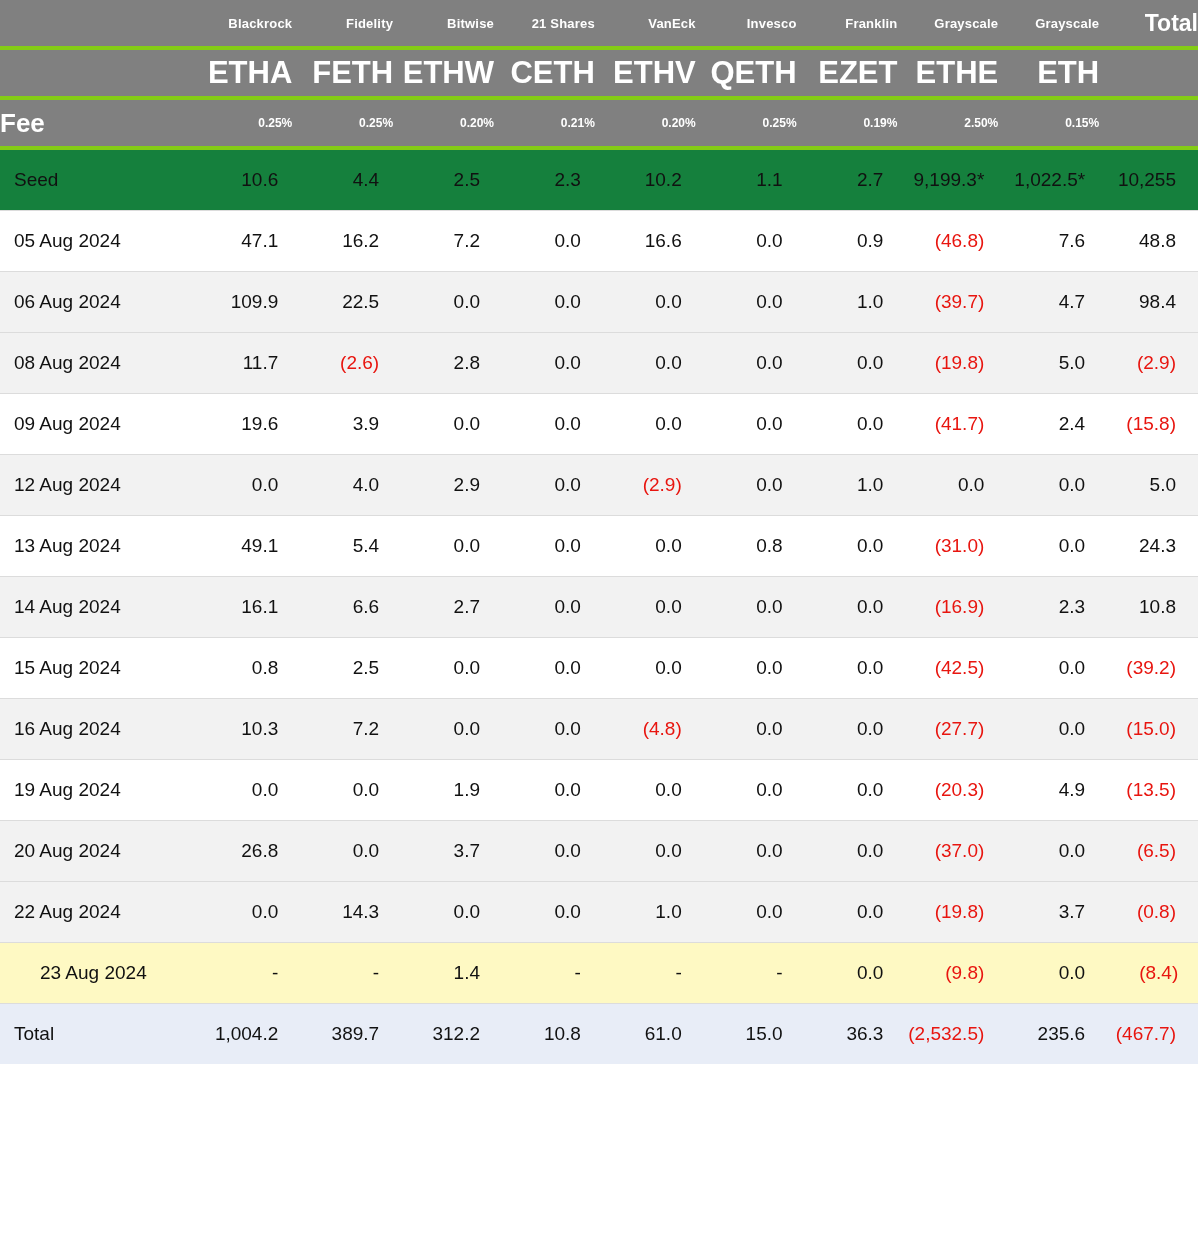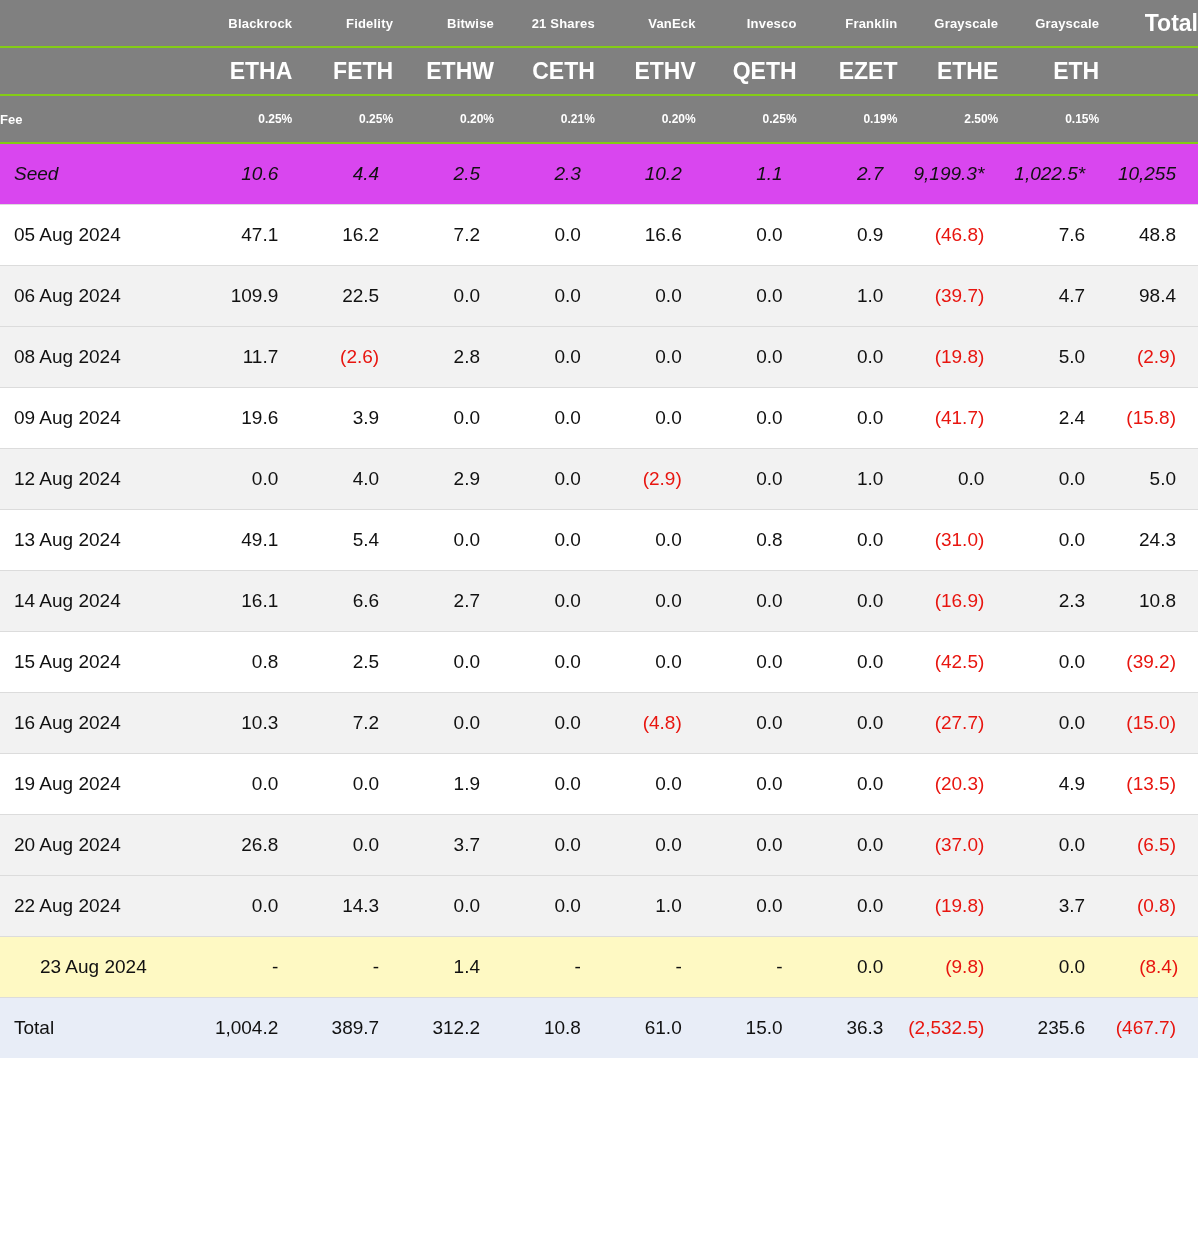--- a/index.html
+++ b/index.html
@@ -25,49 +25,49 @@
   }
   
   col.c-label  { width: 186px; }
   col.c-issuer { width: 98px; }
   col.c-total  { width: 96px; }
 
   
   .hdr-row td, .hdr-row th {
     background: #808080;
     color: #ffffff;
-    border-bottom: 2px solid #84cc16;
+    border-bottom: 4px solid #84cc16;
   }
   .hdr-issuer {
     font-size: 13px;
     font-weight: bold;
     text-align: right;
     padding: 12px 14px 10px 6px;
     height: 46px;
     vertical-align: middle;
     letter-spacing: 0.2px;
   }
   .hdr-ticker {
-    font-size: 23px;
+    font-size: 31px;
     font-weight: bold;
     text-align: right;
     padding: 8px 14px 10px 6px;
     height: 46px;
     vertical-align: middle;
   }
   .hdr-fee {
     font-size: 12px;
     font-weight: bold;
     text-align: right;
     padding: 8px 14px 12px 6px;
     height: 46px;
     vertical-align: middle;
   }
   .hdr-fee-label {
-    font-size: 13px;
+    font-size: 26px;
     font-weight: bold;
     text-align: left;
     padding-left: 14px;
     color: #ffffff;
     vertical-align: middle;
   }
   .hdr-total-word {
     font-size: 23px;
     font-weight: bold;
     text-align: right;
@@ -93,21 +93,21 @@
   .row .num {
     text-align: right;
     padding-right: 14px;
     font-variant-numeric: tabular-nums;
   }
   .row .num.total {
     padding-right: 22px;
   }
   .neg { color: #e8150f; }
 
-  .row.seed td   { background: #d946ef; font-style: italic; }
+  .row.seed td   { background: #15803d; }
   .row.odd td    { background: #ffffff; }
   .row.even td   { background: #f2f2f2; }
   .row.hl td     { background: #fef9c3; padding-left: 40px; }
   .row.totals td { background: #e8edf7; border-bottom: none; }
 </style>
 </head>
 <body>
 
 <table class="flows">
   <colgroup>

